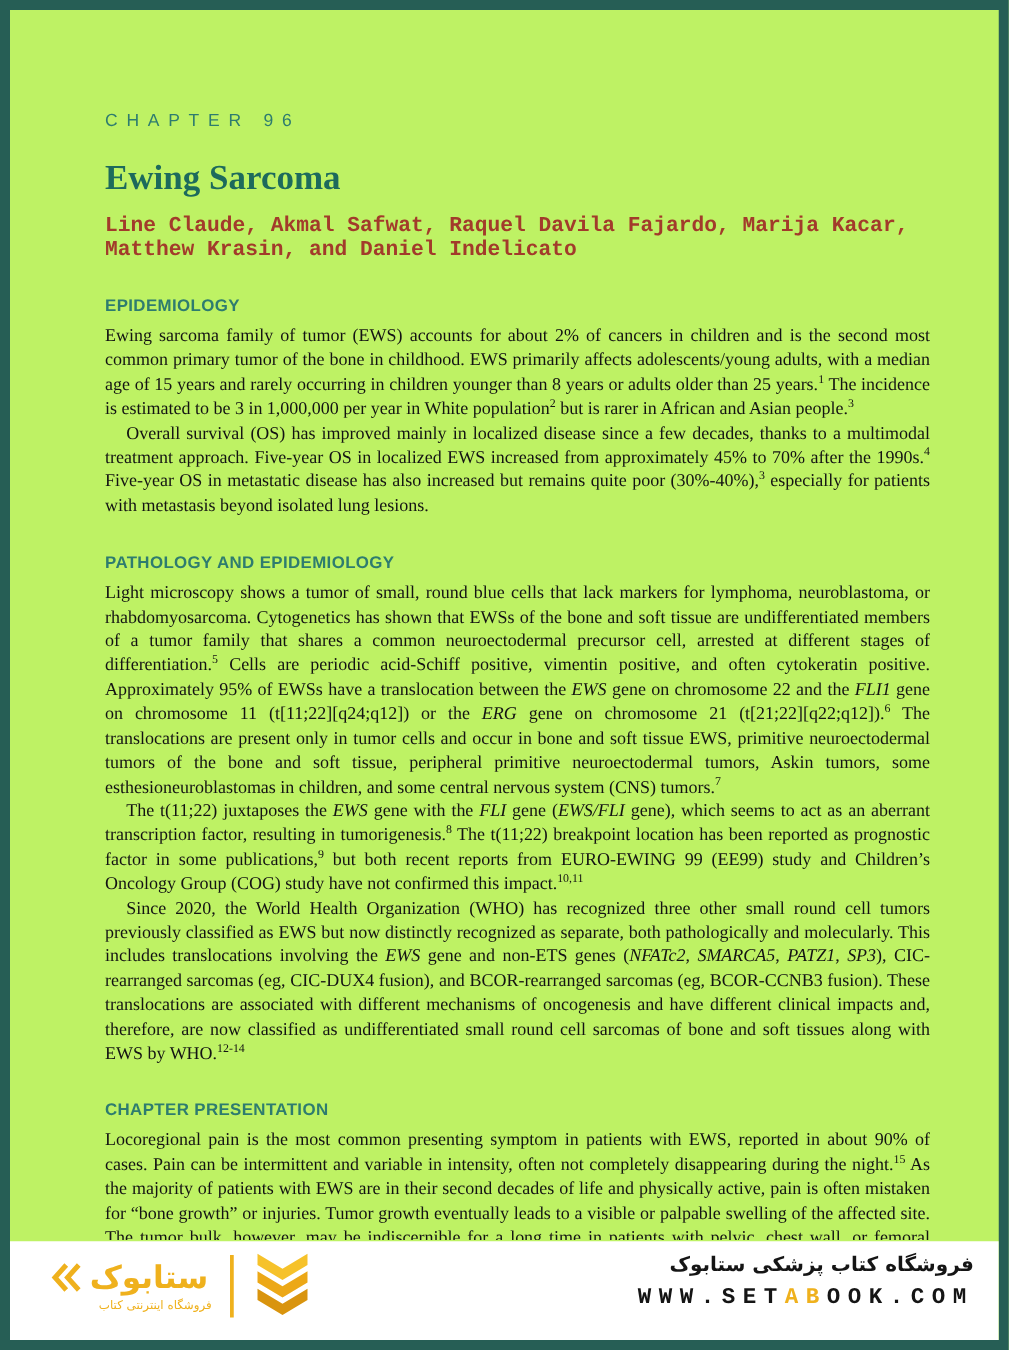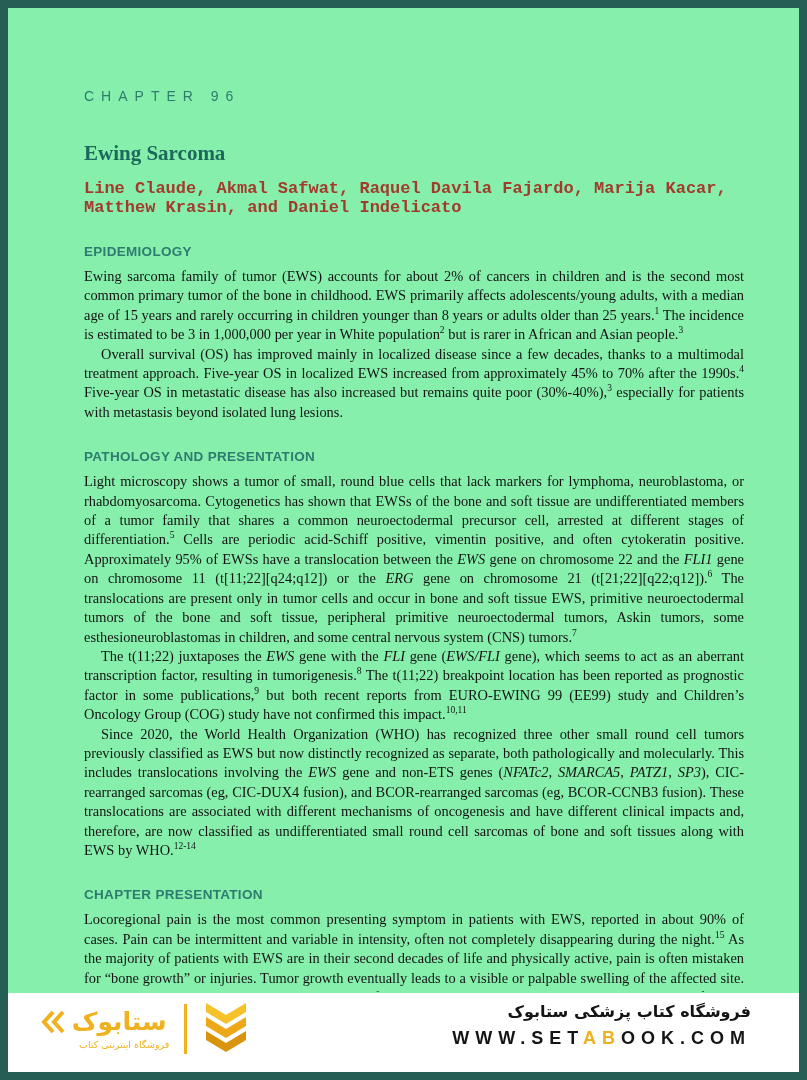--- a/index.html
+++ b/index.html
@@ -1,36 +1,36 @@
 <!DOCTYPE html>
 <html lang="en" style="--frame: #265e55; --teal: #2e7c6f; --title_teal: #1d6a5c; --authors_red: #a23b2b; --gold: #efb11d;"><head>
 <meta charset="utf-8">
 <style>
   * { margin:0; padding:0; box-sizing:border-box; }
   html,body { background:#ffffff; }
   body { width:807px; height:1080px; overflow:hidden; }
 
   .page {
-    position:relative; width:807px; height:1080px; background:#86efac;
+    position:relative; width:807px; height:1080px; background:#bef264;
     border:8px solid var(--frame,#265e55); overflow:hidden;
   }
 
   .content {
     position:absolute; left:76px; top:80px; width:660px; bottom:80px;
     overflow:hidden;
   }
 
   .chapter-label {
     font-family:"Liberation Sans",sans-serif; font-size:14px; font-weight:400;
     letter-spacing:7px; color:var(--teal,#2e7c6f);
   }
 
   .page-title {
-    margin-top:37px; font-family:"Liberation Serif",serif; font-weight:700;
-    font-size:21px; color:var(--title_teal,#1d6a5c);
+    margin-top:23px; font-family:"Liberation Serif",serif; font-weight:700;
+    font-size:28px; color:var(--title_teal,#1d6a5c);
   }
 
   .authors {
     margin-top:13px; font-family:Liberation Mono, monospace; font-weight:700;
     font-size:17px; line-height:19px; color:var(--authors_red,#a23b2b);
   }
 
   .section { margin-top:27px; }
   .section-heading {
     font-family:"Liberation Sans",sans-serif; font-weight:700; font-size:13.5px;
@@ -41,27 +41,27 @@
     text-align:justify; color:#131313;
   }
   .para.indent { text-indent:17px; }
   .para sup { font-size:9.5px; line-height:0; vertical-align:super; }
   .para i { font-style:italic; }
 
   .footer {
     position:absolute; left:0; right:0; bottom:0; height:79px;
     background:#ffffff; z-index:5;
   }
-  .footer-right { position:absolute; right:48px; top:9px; text-align:right; }
+  .footer-right { position:absolute; right:20px; top:9px; text-align:right; }
   .store-title {
     font-family:"DejaVu Sans",sans-serif; font-size:16px; font-weight:700;
     color:#151515; direction:rtl;
   }
   .site-url {
-    margin-top:7px; font-family:Liberation Sans, sans-serif; font-weight:700;
+    margin-top:7px; font-family:Liberation Mono, monospace; font-weight:700;
     font-size:18px; letter-spacing:6px; color:#151515; white-space:nowrap;text-align:right;
   }
   .site-url .gold { color:var(--gold,#efb11d); }
 
   .footer-left { position:absolute; left:28px; top:8px; display:flex; align-items:center; }
   .wordmark-block { display:flex; flex-direction:column; align-items:center; }
   .wordmark-row { display:flex; align-items:center; gap:5px; }
   .wordmark {
     font-family:"DejaVu Sans",sans-serif; font-weight:700; font-size:25px;
     color:var(--gold,#efb11d); direction:rtl; line-height:1.1;
@@ -82,21 +82,21 @@
     <div class="chapter-label">CHAPTER 96</div>
     <h1 class="page-title">Ewing Sarcoma</h1>
     <p class="authors">Line Claude, Akmal Safwat, Raquel Davila Fajardo, Marija Kacar, Matthew Krasin, and Daniel Indelicato</p>
     <div>
         <section class="section">
           <h2 class="section-heading">EPIDEMIOLOGY</h2>
           <p class="para"><span>Ewing sarcoma family of tumor (EWS) accounts for about 2% of cancers in children and is the second most common primary tumor of the bone in childhood. EWS primarily affects adolescents/young adults, with a median age of 15 years and rarely occurring in children younger than 8 years or adults older than 25 years.</span><sup>1</sup><span> The incidence is estimated to be 3 in 1,000,000 per year in White population</span><sup>2</sup><span> but is rarer in African and Asian people.</span><sup>3</sup></p>
           <p class="para indent"><span>Overall survival (OS) has improved mainly in localized disease since a few decades, thanks to a multimodal treatment approach. Five-year OS in localized EWS increased from approximately 45% to 70% after the 1990s.</span><sup>4</sup><span> Five-year OS in metastatic disease has also increased but remains quite poor (30%-40%),</span><sup>3</sup><span> especially for patients with metastasis beyond isolated lung lesions.</span></p>
         </section>
         <section class="section">
-          <h2 class="section-heading">PATHOLOGY AND PRESENTATION</h2>
+          <h2 class="section-heading">PATHOLOGY AND EPIDEMIOLOGY</h2>
           <p class="para"><span>Light microscopy shows a tumor of small, round blue cells that lack markers for lymphoma, neuroblastoma, or rhabdomyosarcoma. Cytogenetics has shown that EWSs of the bone and soft tissue are undifferentiated members of a tumor family that shares a common neuroectodermal precursor cell, arrested at different stages of differentiation.</span><sup>5</sup><span> Cells are periodic acid-Schiff positive, vimentin positive, and often cytokeratin positive. Approximately 95% of EWSs have a translocation between the </span><i>EWS</i><span> gene on chromosome 22 and the </span><i>FLI1</i><span> gene on chromosome 11 (t[11;22][q24;q12]) or the </span><i>ERG</i><span> gene on chromosome 21 (t[21;22][q22;q12]).</span><sup>6</sup><span> The translocations are present only in tumor cells and occur in bone and soft tissue EWS, primitive neuroectodermal tumors of the bone and soft tissue, peripheral primitive neuroectodermal tumors, Askin tumors, some esthesioneuroblastomas in children, and some central nervous system (CNS) tumors.</span><sup>7</sup></p>
           <p class="para indent"><span>The t(11;22) juxtaposes the </span><i>EWS</i><span> gene with the </span><i>FLI</i><span> gene (</span><i>EWS/FLI</i><span> gene), which seems to act as an aberrant transcription factor, resulting in tumorigenesis.</span><sup>8</sup><span> The t(11;22) breakpoint location has been reported as prognostic factor in some publications,</span><sup>9</sup><span> but both recent reports from EURO-EWING 99 (EE99) study and Children’s Oncology Group (COG) study have not confirmed this impact.</span><sup>10,11</sup></p>
           <p class="para indent"><span>Since 2020, the World Health Organization (WHO) has recognized three other small round cell tumors previously classified as EWS but now distinctly recognized as separate, both pathologically and molecularly. This includes translocations involving the </span><i>EWS</i><span> gene and non-ETS genes (</span><i>NFATc2</i><span>, </span><i>SMARCA5</i><span>, </span><i>PATZ1</i><span>, </span><i>SP3</i><span>), CIC-rearranged sarcomas (eg, CIC-DUX4 fusion), and BCOR-rearranged sarcomas (eg, BCOR-CCNB3 fusion). These translocations are associated with different mechanisms of oncogenesis and have different clinical impacts and, therefore, are now classified as undifferentiated small round cell sarcomas of bone and soft tissues along with EWS by WHO.</span><sup>12-14</sup></p>
         </section>
         <section class="section">
           <h2 class="section-heading">CHAPTER PRESENTATION</h2>
           <p class="para"><span>Locoregional pain is the most common presenting symptom in patients with EWS, reported in about 90% of cases. Pain can be intermittent and variable in intensity, often not completely disappearing during the night.</span><sup>15</sup><span> As the majority of patients with EWS are in their second decades of life and physically active, pain is often mistaken for “bone growth” or injuries. Tumor growth eventually leads to a visible or palpable swelling of the affected site. The tumor bulk, however, may be indiscernible for a long time in patients with pelvic, chest wall, or femoral tumors. Significant limitation of movement has been described in 25% of presentations, and a pathologic fracture is reported in 10% to 15% of cases.</span></p>
         </section>
       </div>
   </div>

